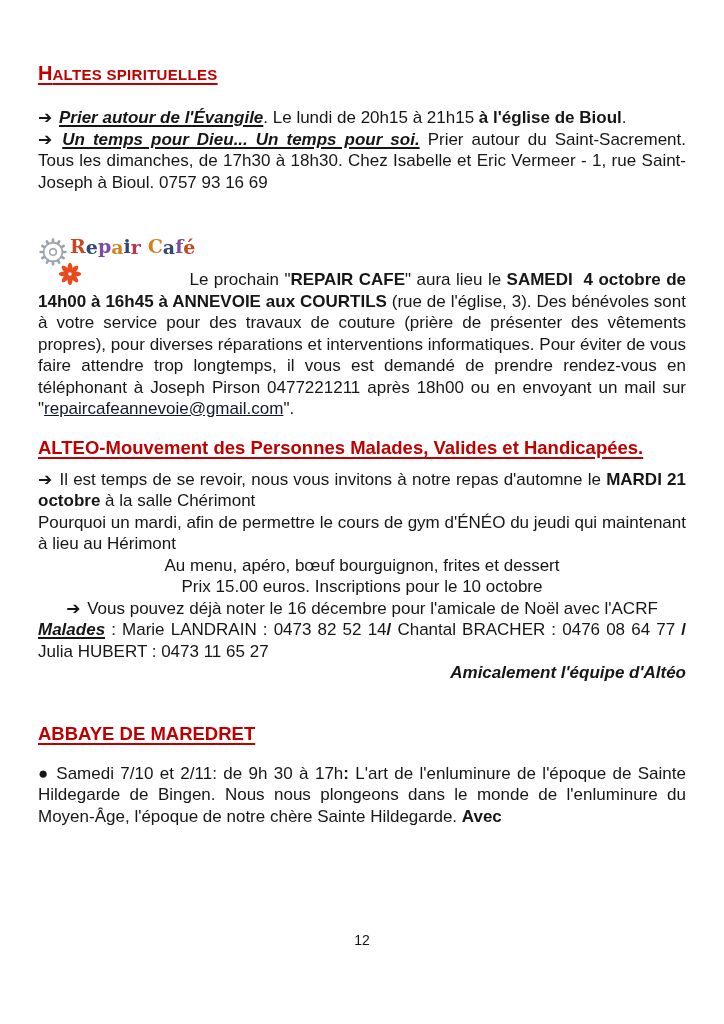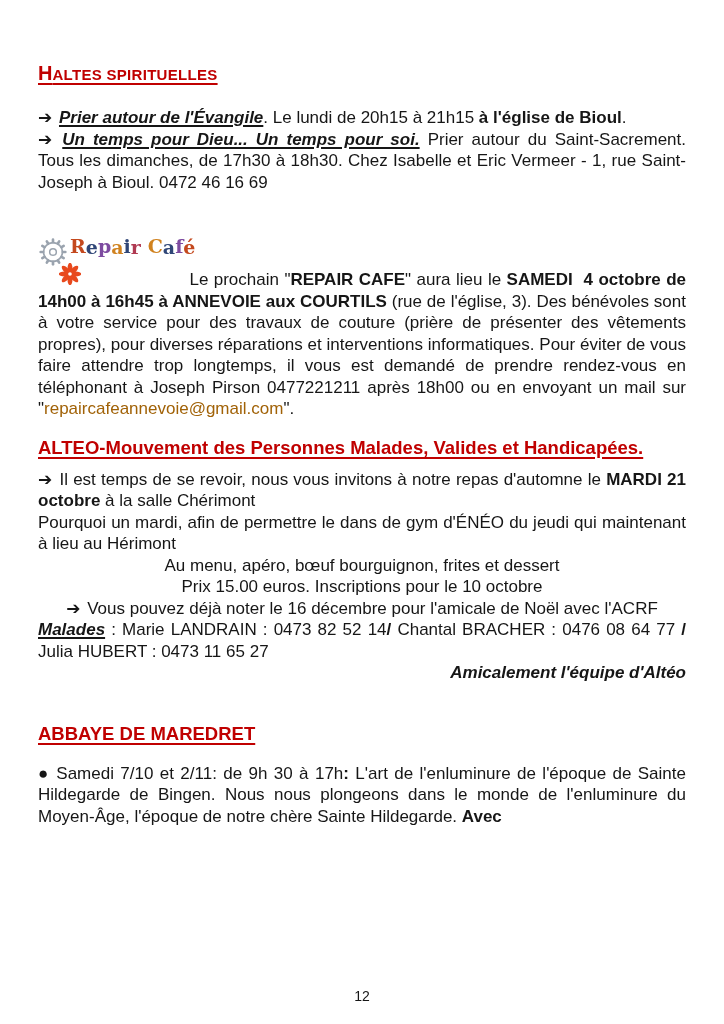--- a/index.html
+++ b/index.html
@@ -19,47 +19,47 @@
   .cap   { font-size:20px; }
   .scaps { font-size:15px; letter-spacing:0.3px; }
   #h-haltes  { margin:0 0 21px 0; }
   #h-alteo   { margin:16px 0 10px 0; }
   #h-abbaye  { margin:38px 0 18px 0; }
 
   .t { margin:0; font-size:17px; line-height:21.5px; text-align:justify; }
   .left { text-align:center; }
   .ar { font-family:"DejaVu Sans", sans-serif; margin-right:2px; }
   b.u, .u { text-decoration:underline; text-decoration-thickness:1.6px; text-underline-offset:2px;font-style:italic; }
-  .mail { color:#a16207; cursor:pointer; }
+  .mail { color:#0f172a; text-decoration:underline; cursor:pointer; }
   .sig { text-align:right; font-weight:bold; font-style:italic; }
 
   #repair-p { margin-top:40px; }
 
   .repair-logo { display:inline-block; position:relative; width:146px; height:52px; }
   .repair-logo .gear   { position:absolute; left:0;  top:4px;  width:30px; height:30px; }
   .repair-logo .flower { position:absolute; left:21px; top:30px; width:22px; height:22px; }
   .logo-text {
     position:absolute; left:32px; top:2px;
     font-family:"DejaVu Serif", serif;
     font-size:19px; line-height:22px; white-space:nowrap;font-weight:bold;
   }
   .logo-text span:nth-child(even){ position:relative; top:1px; }
 
-  .pageno { position:absolute; top:972px; left:0; right:0; text-align:center; font-size:14px; color:#161616; }
+  .pageno { position:absolute; top:916px; left:0; right:0; text-align:center; font-size:14px; color:#161616; }
 </style>
 </head>
 <body>
 
 <div class="page">
 
   <h2 id="h-haltes"><span class="hl"><span class="cap">H</span><span class="scaps">ALTES SPIRITUELLES</span></span></h2>
 
   <p class="t"><span class="ar">➔</span> <b class="u">Prier autour de l'Évangile</b><span>. Le lundi de 20h15 à 21h15 </span><b>à l'église de Bioul</b><span>.</span></p>
 
-  <p class="t"><span class="ar">➔</span> <b class="u">Un temps pour Dieu... Un temps pour soi.</b><span> Prier autour du Saint-Sacrement. Tous les dimanches, de 17h30 à 18h30. Chez Isabelle et Eric Vermeer - 1, rue Saint-Joseph à Bioul. 0472 46 16 69</span></p>
+  <p class="t"><span class="ar">➔</span> <b class="u">Un temps pour Dieu... Un temps pour soi.</b><span> Prier autour du Saint-Sacrement. Tous les dimanches, de 17h30 à 18h30. Chez Isabelle et Eric Vermeer - 1, rue Saint-Joseph à Bioul. 0757 93 16 69</span></p>
 
   <p class="t" id="repair-p"><span class="repair-logo"><svg class="gear" viewBox="0 0 36 36" aria-hidden="true">
           <g stroke="#9aa3ae" stroke-width="3.2" stroke-linecap="round">
             <line x1="18" y1="3.2" x2="18" y2="6.2"></line>
             <line x1="18" y1="3.2" x2="18" y2="6.2" transform="rotate(30 18 18)"></line>
             <line x1="18" y1="3.2" x2="18" y2="6.2" transform="rotate(60 18 18)"></line>
             <line x1="18" y1="3.2" x2="18" y2="6.2" transform="rotate(90 18 18)"></line>
             <line x1="18" y1="3.2" x2="18" y2="6.2" transform="rotate(120 18 18)"></line>
             <line x1="18" y1="3.2" x2="18" y2="6.2" transform="rotate(150 18 18)"></line>
             <line x1="18" y1="3.2" x2="18" y2="6.2" transform="rotate(180 18 18)"></line>
@@ -82,21 +82,21 @@
             <ellipse cx="12" cy="5.8" rx="2.7" ry="6" transform="rotate(270 12 12)"></ellipse>
             <ellipse cx="12" cy="5.8" rx="2.7" ry="6" transform="rotate(315 12 12)"></ellipse>
           </g>
           <circle cx="12" cy="12" r="2" fill="#ffffff"></circle>
         </svg><span class="logo-text"><span style="color:#c4491e">R</span><span style="color:#2f4677">e</span><span style="color:#7d4ba0">p</span><span style="color:#d0821f">a</span><span style="color:#2f4677">i</span><span style="color:#b03a52">r</span><span style="color:#d0821f;margin-left:7px">C</span><span style="color:#2f4677">a</span><span style="color:#7d4ba0">f</span><span style="color:#c4491e">é</span></span></span> <span>Le prochain "</span><b>REPAIR CAFE</b><span>" aura lieu le </span><b>SAMEDI&nbsp; 4 octobre de 14h00 à 16h45 à ANNEVOIE aux COURTILS</b><span> (rue de l'église, 3). Des bénévoles sont à votre service pour des travaux de couture (prière de présenter des vêtements propres), pour diverses réparations et interventions informatiques. Pour éviter de vous faire attendre trop longtemps, il vous est demandé de prendre rendez-vous en téléphonant à Joseph Pirson 0477221211 après 18h00 ou en envoyant un mail sur "</span><a class="mail">repaircafeannevoie@gmail.com</a><span>".</span></p>
 
   <h2 id="h-alteo"><span class="hl">ALTEO-Mouvement des Personnes Malades, Valides et Handicapées.</span></h2>
 
   <p class="t"><span class="ar">➔</span><span> Il est temps de se revoir, nous vous invitons à notre repas d'automne le </span><b>MARDI 21 octobre</b><span> à la salle Chérimont</span></p>
 
-  <p class="t"><span>Pourquoi un mardi, afin de permettre le dans de gym d'ÉNÉO du jeudi qui maintenant à lieu au Hérimont</span></p>
+  <p class="t"><span>Pourquoi un mardi, afin de permettre le cours de gym d'ÉNÉO du jeudi qui maintenant à lieu au Hérimont</span></p>
 
   <p class="t left"><span>Au menu, apéro, bœuf bourguignon, frites et dessert</span></p>
 
   <p class="t left"><span>Prix 15.00 euros. Inscriptions pour le 10 octobre</span></p>
 
 
   <p class="t left"><span class="ar">➔</span><span> Vous pouvez déjà noter le 16 décembre pour l'amicale de Noël avec l'ACRF</span></p>
 
   <p class="t"><b class="u">Malades</b><span> : Marie LANDRAIN : 0473 82 52 14</span><b>/</b><span> Chantal BRACHER : 0476 08 64 77 </span><b>/</b><span> Julia HUBERT : 0473 11 65 27</span></p>
 

